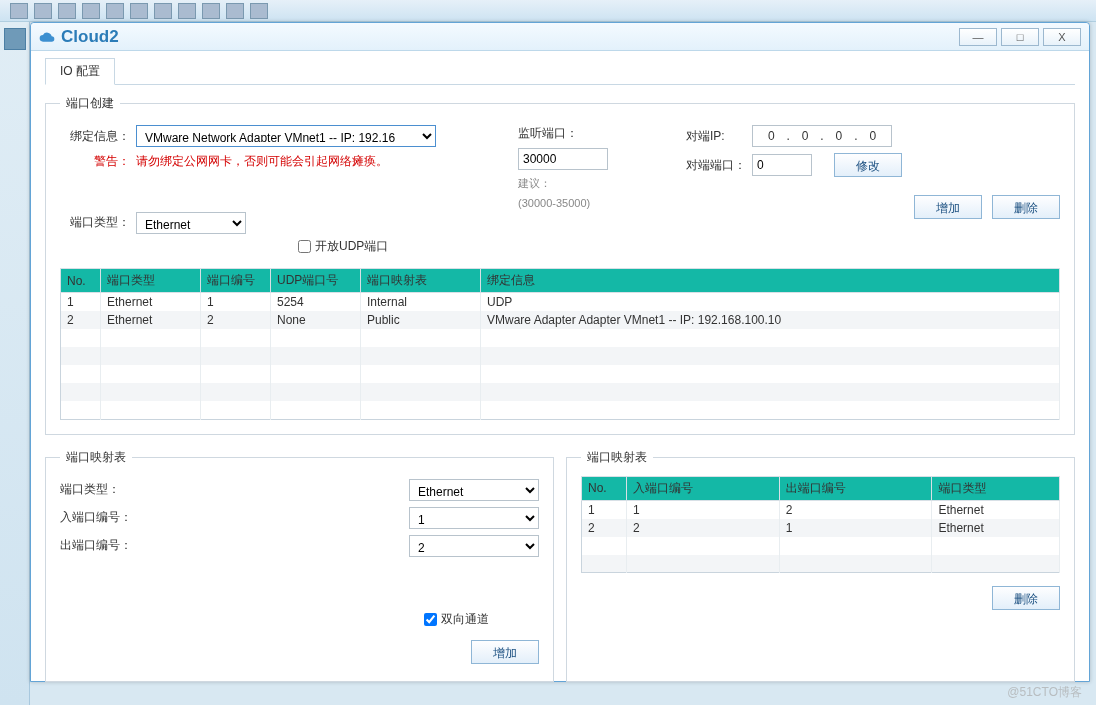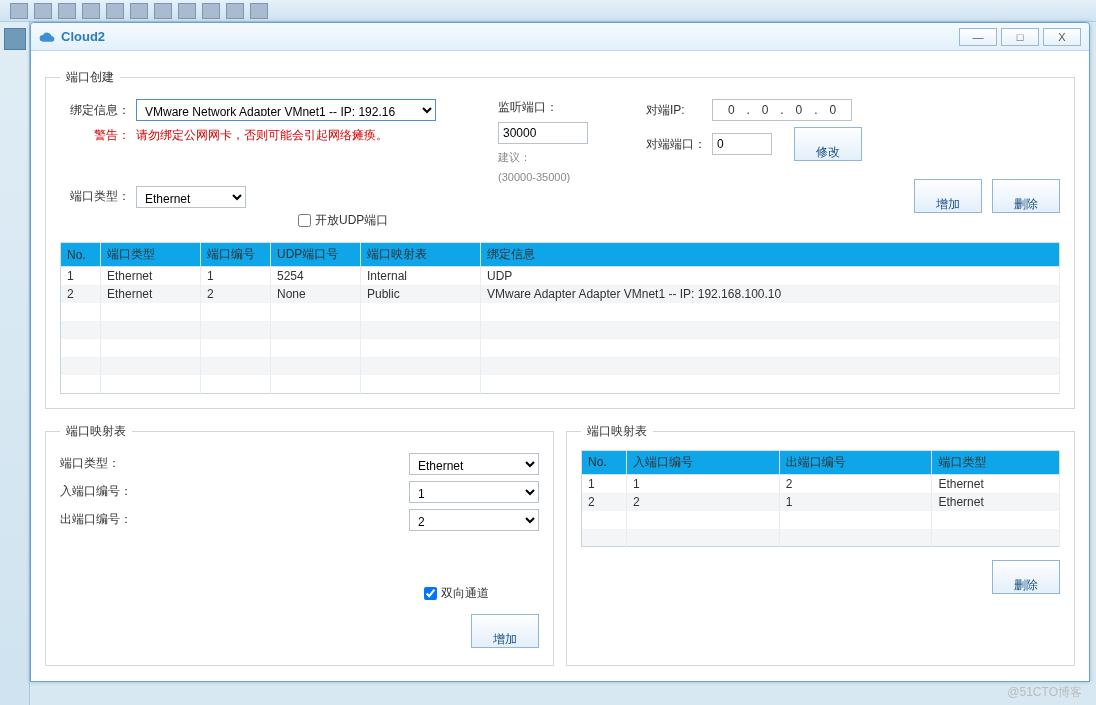--- a/index.html
+++ b/index.html
@@ -7,53 +7,53 @@
 
     .toolbar-strip { height: 22px; background: linear-gradient(#e6f0f8,#cde3f2); border-bottom: 1px solid #b0cee0; display:flex; gap:6px; padding:0 10px; align-items:center; }
     .toolbar-strip div { width:18px; height:16px; background:#aabbd0; border:1px solid #7a99b0; }
 
     .side-strip { position:absolute; left:0; top:22px; bottom:0; width:30px; background:linear-gradient(#e0edf5,#cfe3f0); border-right:1px solid #a8c8de; }
     .side-item { width:22px; height:22px; margin:6px auto; background:#6f9ab8; border:1px solid #4c7fa4; }
 
     .window { position:absolute; top:22px; left:30px; width:1060px; height:660px; background:#fff; border:1px solid #63a4d6; border-radius:4px 4px 0 0; box-shadow:0 0 4px rgba(0,0,0,0.2); }
     .titlebar { height:28px; background:linear-gradient(#f4faff,#e3f1fb); border-bottom:1px solid #bdd8ea; display:flex; align-items:center; padding:0 8px; border-radius:4px 4px 0 0; }
     .titlebar .cloud-icon { width:16px; height:16px; margin-right:6px; }
-    .titlebar .title { color:#2b7cb8; font-weight:bold; font-size:13px; }
+    .titlebar .title { color:#2b7cb8; font-weight:bold; font-size:17px; }
     .winbtns { margin-left:auto; display:flex; gap:4px; }
     .winbtn { width:38px; height:18px; border:1px solid #9cb8cf; background:linear-gradient(#fff,#e8f2fa); display:flex; align-items:center; justify-content:center; font-size:11px; color:#555; }
 
     .client { padding:8px 14px 14px; }
     .tabrow { border-bottom:1px solid #c8d8e4; height:26px; display:flex; align-items:flex-end; }
     .tab { border:1px solid #c8d8e4; border-bottom:1px solid #fff; background:#fff; padding:4px 14px; font-size:12px; position:relative; top:1px; }
 
     fieldset { border:1px solid #cfd8e0; margin-top:10px; padding:10px 14px 14px; position:relative; }
     legend { padding:0 6px; font-size:12px; color:#333; }
 
     .row { display:flex; align-items:center; gap:6px; padding:3px 0; font-size:12px; }
     .lbl { width:70px; text-align:right; }
     .warn-lbl { color:#d40000; text-align:right; width:70px; }
     .warn-text { color:#d40000; }
 
     select, input[type=text] { height:22px; border:1px solid #b8c3cc; background:#fff; padding:4px 4px; font-size:12px; font-family:inherit; }
     select.hl { border:1px solid #4b8fd0; }
     .chk { display:flex; align-items:center; gap:4px;margin-top:48px; }
     .hint { color:#888; font-size:11px; }
 
-    .btn { height:24px; min-width:68px; border:1px solid #8fb6d6; background:linear-gradient(#fefeff,#e3effa); color:#1a4f80; font-size:12px; padding:16px 10px; cursor:pointer; font-family:inherit; }
+    .btn { height:24px; min-width:68px; border:1px solid #8fb6d6; background:linear-gradient(#fefeff,#e3effa); color:#1a4f80; font-size:12px; padding:4px 10px; cursor:pointer; font-family:inherit; }
 
     .ip-box { display:flex; align-items:center; border:1px solid #b8c3cc; background:#fff; height:22px; width:140px; padding:0 4px; font-family:monospace; }
     .ip-seg { flex:1; text-align:center; }
     .ip-dot { padding:0 1px; }
 
     table { border-collapse:collapse; width:100%; background:#fff; border:1px solid #c9d4dd; font-size:12px; }
-    th { background:#0ea5e9; border:1px solid #d8e0e6; padding:3px 6px; text-align:left; font-weight:normal; }
+    th { background:#14b8a6; border:1px solid #d8e0e6; padding:3px 6px; text-align:left; font-weight:normal; }
     td { border-right:1px solid #e8edf0; padding:2px 6px; height:18px; }
     tr.alt td { background:#f3f5f7; }
 
-    .upper-grid { display:flex; gap:8px; }
+    .upper-grid { display:flex; gap:28px; }
     .col1 { width:430px; }
     .col2 { width:140px; }
     .col3 { flex:1; }
 
     .bottom-grid { display:flex; gap:12px; margin-top:4px; }
     .bottom-grid fieldset { flex:1; }
 
     .watermark { position:absolute; right:14px; bottom:4px; color:#b8bdc0; font-size:12px; }
   </style>
 </head>
@@ -84,20 +84,23 @@
       </svg>
     <span class="title">Cloud2</span>
     <div class="winbtns">
       <div class="winbtn">—</div>
       <div class="winbtn">□</div>
       <div class="winbtn">X</div>
     </div>
   </div>
 
   <div class="client">
+    <div class="tabrow">
+      <div class="tab">IO 配置</div>
+    </div>
 
     <fieldset>
       <legend>端口创建</legend>
 
       <div class="upper-grid">
         <div class="col1">
           <div class="row">
             <span class="lbl">绑定信息：</span>
             <select class="hl" style="width:300px">
               <option>VMware Network Adapter VMnet1 -- IP: 192.16</option>

